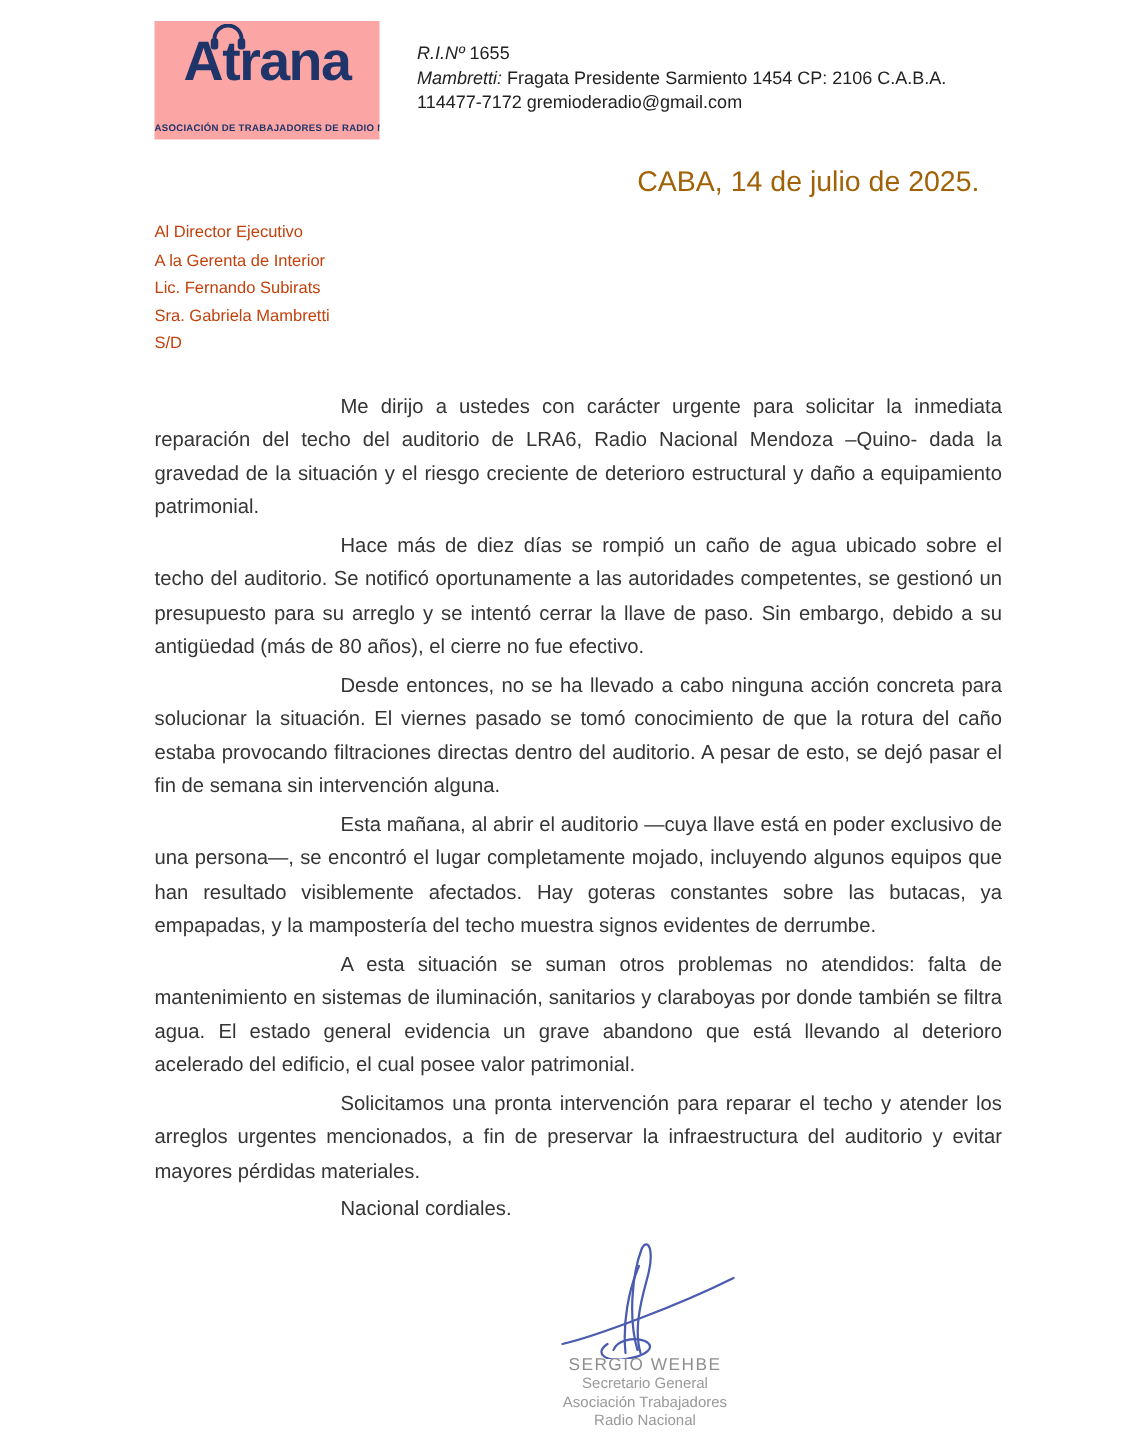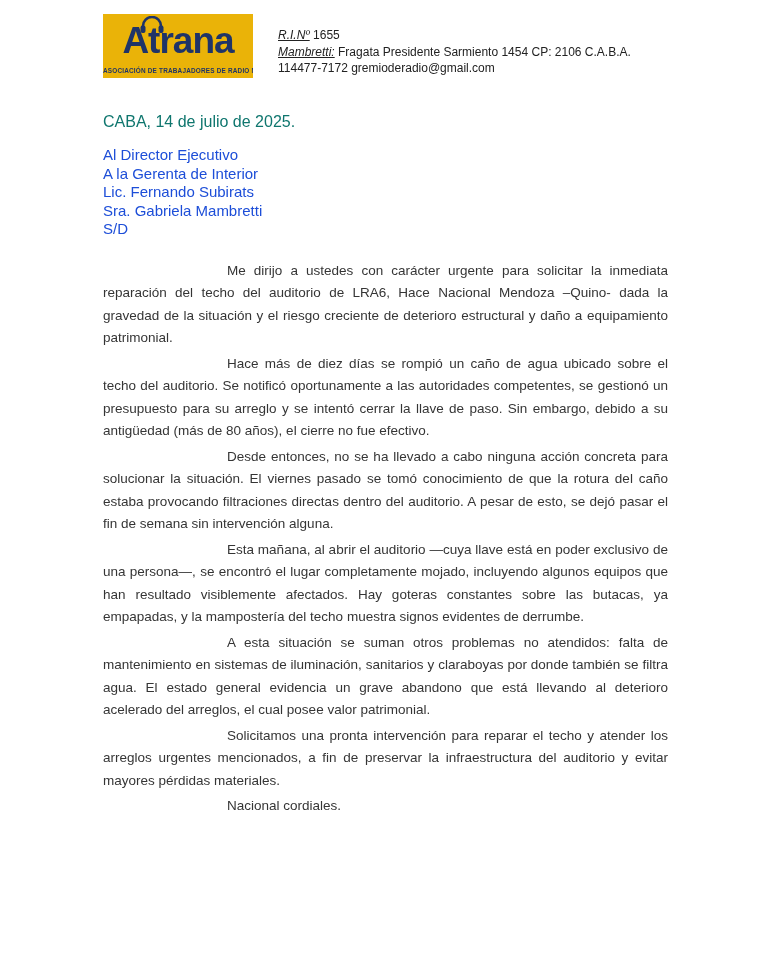--- a/index.html
+++ b/index.html
@@ -9,22 +9,22 @@
     position: relative;
     overflow: hidden;
     font-family: "Liberation Sans", sans-serif;
     color: #383838;
   }
   .page { position: absolute; inset: 0; background: #ffffff; }
 
   
   .logo {
     position: absolute; left: 103px; top: 14px;
-    width: 150px; height: 64px;
-    background: #eab308;
+    width: 150px; height: 79px;
+    background: #fca5a5;
     text-align: center;
     overflow: hidden;
   }
   .logo-brand {
     display: block;
     margin-top: 8px;
     font-size: 37px; line-height: 37px;
     font-weight: bold;
     letter-spacing: -1px;
     color: #1F3468;
@@ -41,37 +41,38 @@
     letter-spacing: 0.2px;
     color: #1F3468;
     white-space: nowrap;
   }
 
   .letterhead-info {
     position: absolute; left: 278px; top: 27px;
     font-size: 12px; line-height: 16.5px;
     color: #222222;
   }
-  .letterhead-info .lbl { font-style: italic; text-decoration: underline; }
+  .letterhead-info .lbl { font-style: italic; }
 
   
   .content {
     position: absolute; left: 103px; top: 111px;
     width: 565px;
   }
   .date-line {
+    text-align: right;
     padding-right: 15px;
-    font-size: 16px; line-height: 22px;
+    font-size: 19px; line-height: 22px;
     margin-bottom: 13px;
-    color: #0f766e;
+    color: #a16207;
   }
   .recipient {
-    font-size: 15px; line-height: 18.5px;
+    font-size: 11px; line-height: 18.5px;
     margin-bottom: 21px;
-    color: #1d4ed8;
+    color: #c2410c;
   }
   .body-text p {
     font-size: 13.5px; line-height: 22.5px;
     text-align: justify;
     text-indent: 124px;
     margin-bottom: 3px;
     color: #353535;
   }
   .closing {
     font-size: 13.5px; line-height: 22.5px;
@@ -128,25 +129,39 @@
 
     <div class="recipient">
       <div>Al Director Ejecutivo</div>
       <div>A la Gerenta de Interior</div>
       <div>Lic. Fernando Subirats</div>
       <div>Sra. Gabriela Mambretti</div>
       <div>S/D</div>
     </div>
 
     <div class="body-text">
-      <p>Me dirijo a ustedes con carácter urgente para solicitar la inmediata reparación del techo del auditorio de LRA6, Hace Nacional Mendoza –Quino- dada la gravedad de la situación y el riesgo creciente de deterioro estructural y daño a equipamiento patrimonial.</p>
+      <p>Me dirijo a ustedes con carácter urgente para solicitar la inmediata reparación del techo del auditorio de LRA6, Radio Nacional Mendoza –Quino- dada la gravedad de la situación y el riesgo creciente de deterioro estructural y daño a equipamiento patrimonial.</p>
       <p>Hace más de diez días se rompió un caño de agua ubicado sobre el techo del auditorio. Se notificó oportunamente a las autoridades competentes, se gestionó un presupuesto para su arreglo y se intentó cerrar la llave de paso. Sin embargo, debido a su antigüedad (más de 80 años), el cierre no fue efectivo.</p>
       <p>Desde entonces, no se ha llevado a cabo ninguna acción concreta para solucionar la situación. El viernes pasado se tomó conocimiento de que la rotura del caño estaba provocando filtraciones directas dentro del auditorio. A pesar de esto, se dejó pasar el fin de semana sin intervención alguna.</p>
       <p>Esta mañana, al abrir el auditorio —cuya llave está en poder exclusivo de una persona—, se encontró el lugar completamente mojado, incluyendo algunos equipos que han resultado visiblemente afectados. Hay goteras constantes sobre las butacas, ya empapadas, y la mampostería del techo muestra signos evidentes de derrumbe.</p>
-      <p>A esta situación se suman otros problemas no atendidos: falta de mantenimiento en sistemas de iluminación, sanitarios y claraboyas por donde también se filtra agua. El estado general evidencia un grave abandono que está llevando al deterioro acelerado del arreglos, el cual posee valor patrimonial.</p>
+      <p>A esta situación se suman otros problemas no atendidos: falta de mantenimiento en sistemas de iluminación, sanitarios y claraboyas por donde también se filtra agua. El estado general evidencia un grave abandono que está llevando al deterioro acelerado del edificio, el cual posee valor patrimonial.</p>
       <p>Solicitamos una pronta intervención para reparar el techo y atender los arreglos urgentes mencionados, a fin de preservar la infraestructura del auditorio y evitar mayores pérdidas materiales.</p>
     </div>
 
     <div class="closing">Nacional cordiales.</div>
   </div>
 
+  <div class="signature-block">
+    <svg class="signature-scribble" width="130" height="80" viewBox="0 0 130 80">
+      <g fill="none" stroke="#4a5cb0" stroke-width="1.5" stroke-linecap="round">
+        <path d="M10,70 C32,65 88,44 124,26"></path>
+        <path d="M60,74 C54,54 56,24 63,6 C67,-1 72,7 66,28 C61,46 58,62 62,76"></path>
+        <path d="M52,76 C50,56 54,34 61,18"></path>
+        <path d="M40,70 C31,76 38,82 52,80 C66,78 73,72 65,68 C57,65 46,68 44,74"></path>
+      </g>
+    </svg>
+    <div class="sig-name">SERGIO WEHBE</div>
+    <div class="sig-line">Secretario General</div>
+    <div class="sig-line">Asociación Trabajadores</div>
+    <div class="sig-line">Radio Nacional</div>
+  </div>
 
 </div>
 
 </body></html>

